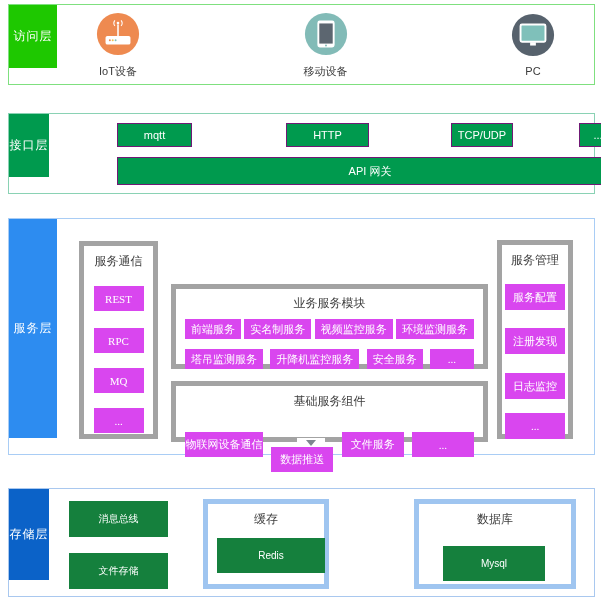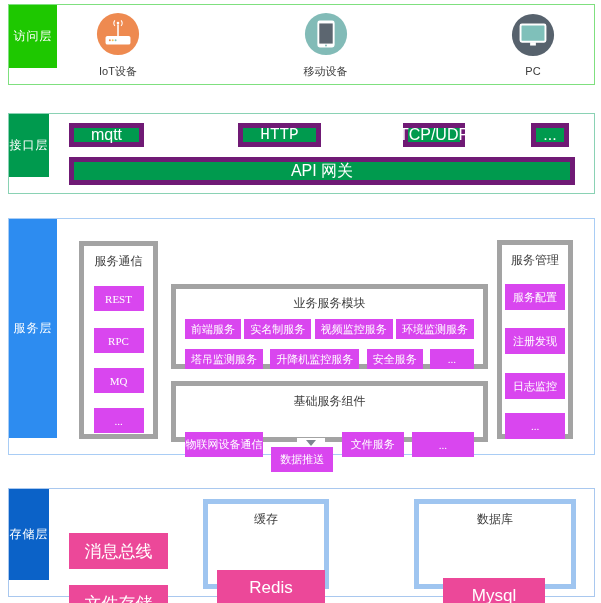--- a/index.html
+++ b/index.html
@@ -11,23 +11,23 @@
   .layer{position:absolute;background:#fff;box-sizing:border-box;}
   .layer-label{
     position:absolute;left:0;top:0;bottom:16px;display:flex;align-items:center;
     justify-content:center;color:#fff;font-size:12px;letter-spacing:1px;
   }
   .btn{
     display:flex;align-items:center;justify-content:center;color:#fff;
     box-sizing:border-box;white-space:nowrap;
   }
   .abs{position:absolute;}
-  .g{background:#009a4e;border:5px solid #701a75;font-size:16px;}
+  .g{background:#009a4e;border:1px solid #701a75;font-size:11px;margin-left:48px;}
   .b{background:#d946ef;font-size:11px;font-family:Liberation Serif, serif;}
-  .s{background:#ec4899;font-size:17px;margin-top:32px;}
+  .s{background:#15803d;font-size:10px;}
   .panel{position:absolute;background:#fff;border:5px solid #a3a3a3;box-sizing:border-box;}
   .ptitle{text-align:center;font-size:12px;color:#3d3d3d;padding-top:7px;}
   .hrow{display:flex;justify-content:space-between;align-items:center;}
   .hrow .btn{position:static;height:20px;padding:0 6px;}
   .devices{
     position:absolute;left:48px;right:0;top:0;bottom:0;display:flex;
     justify-content:space-between;align-items:center;padding:0 38px;
   }
   .device{display:flex;flex-direction:column;align-items:center;}
   .device-label{font-size:11px;color:#3a3a3a;margin-top:3px;}
@@ -91,21 +91,21 @@
         </span>
         <span class="device-label">PC</span>
       </div>
 
     </div>
   </div>
 
   <div class="layer" style="left:8px;top:113px;width:587px;height:81px;border:1px solid #8ad2b4;">
     <div class="layer-label" style="width:40px;background:#009a4e;">接口层</div>
     <div class="btn g abs" style="left:60px;top:9px;width:75px;height:24px;">mqtt</div>
-    <div class="btn g abs" style="left:229px;top:9px;width:83px;height:24px;font-family:Liberation Mono, monospace;">HTTP</div>
+    <div class="btn g abs" style="left:229px;top:9px;width:83px;height:24px;">HTTP</div>
     <div class="btn g abs" style="left:394px;top:9px;width:62px;height:24px;">TCP/UDP</div>
     <div class="btn g abs" style="left:522px;top:9px;width:38px;height:24px;">...</div>
     <div class="btn g abs" style="left:60px;top:43px;width:506px;height:28px;">API 网关</div>
   </div>
 
   <div class="layer" style="left:8px;top:218px;width:587px;height:237px;border:1px solid #a9cdf5;">
     <div class="layer-label" style="width:48px;background:#2d8cf0;">服务层</div>
 
     <div class="panel" style="left:70px;top:22px;width:79px;height:198px;">
       <div class="ptitle">服务通信</div>

